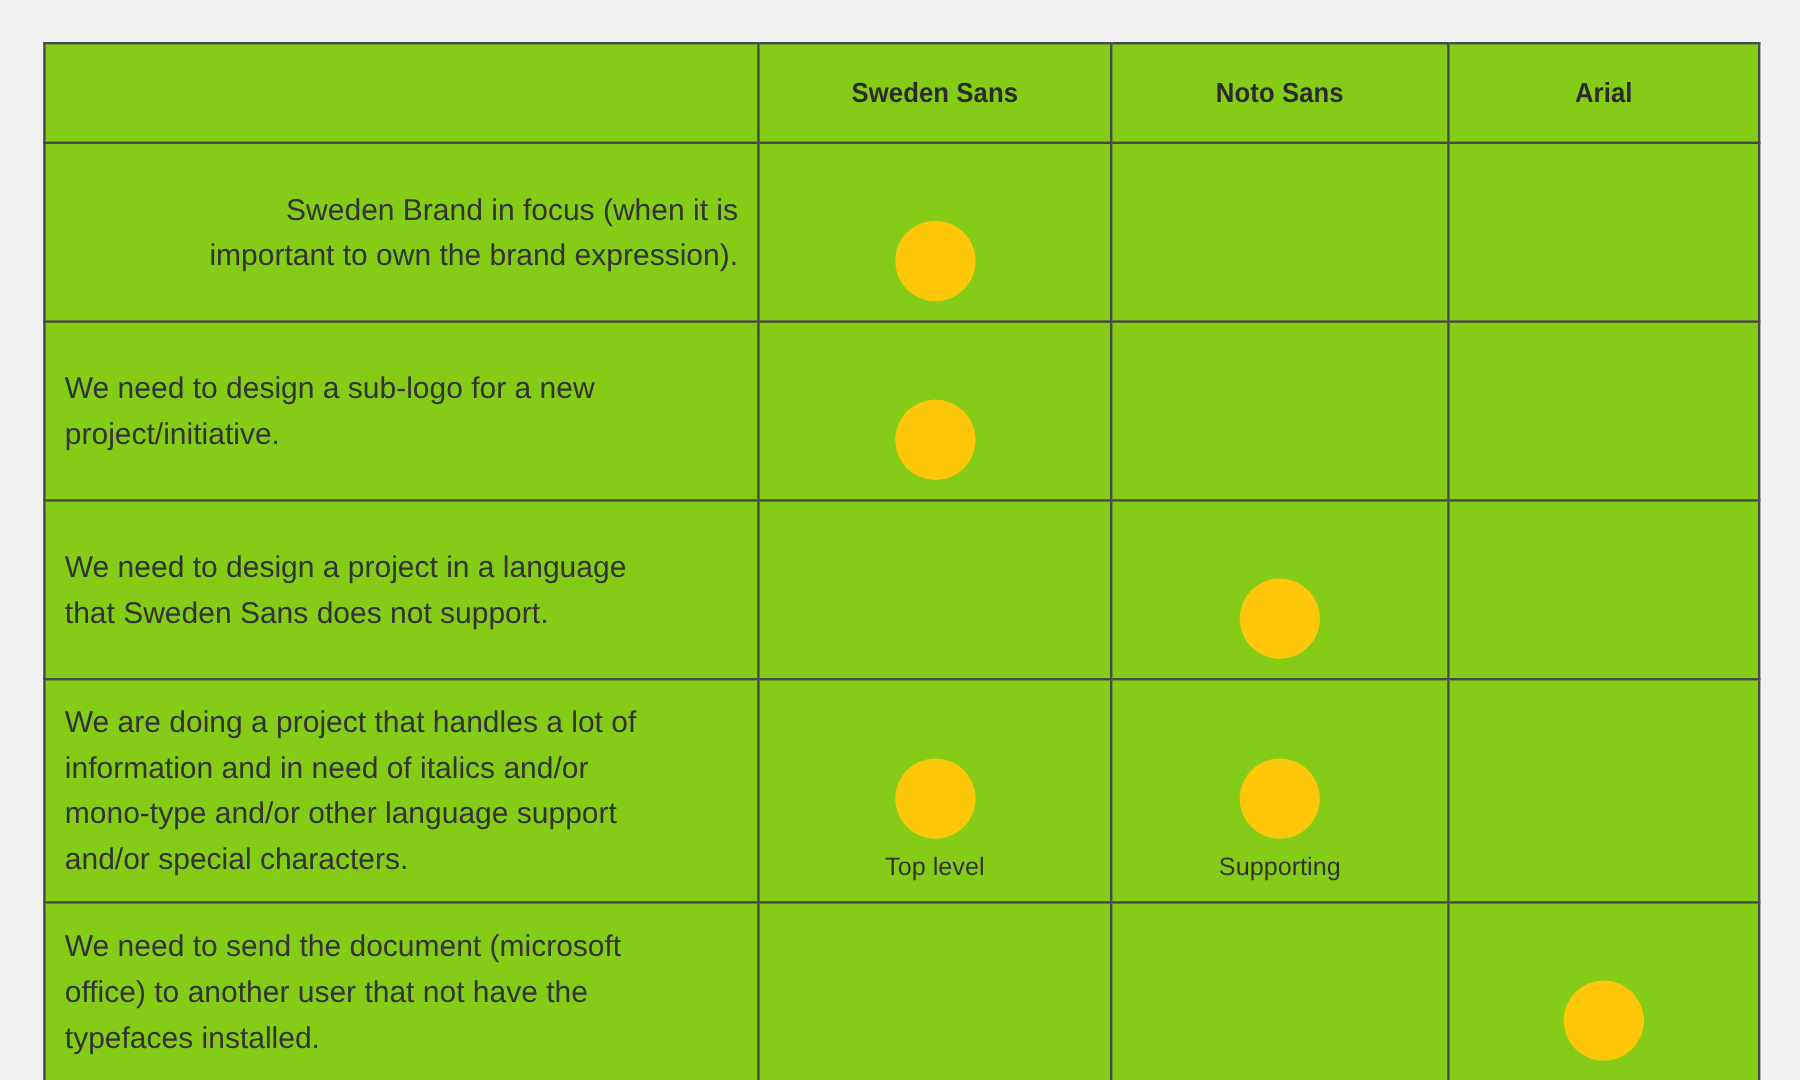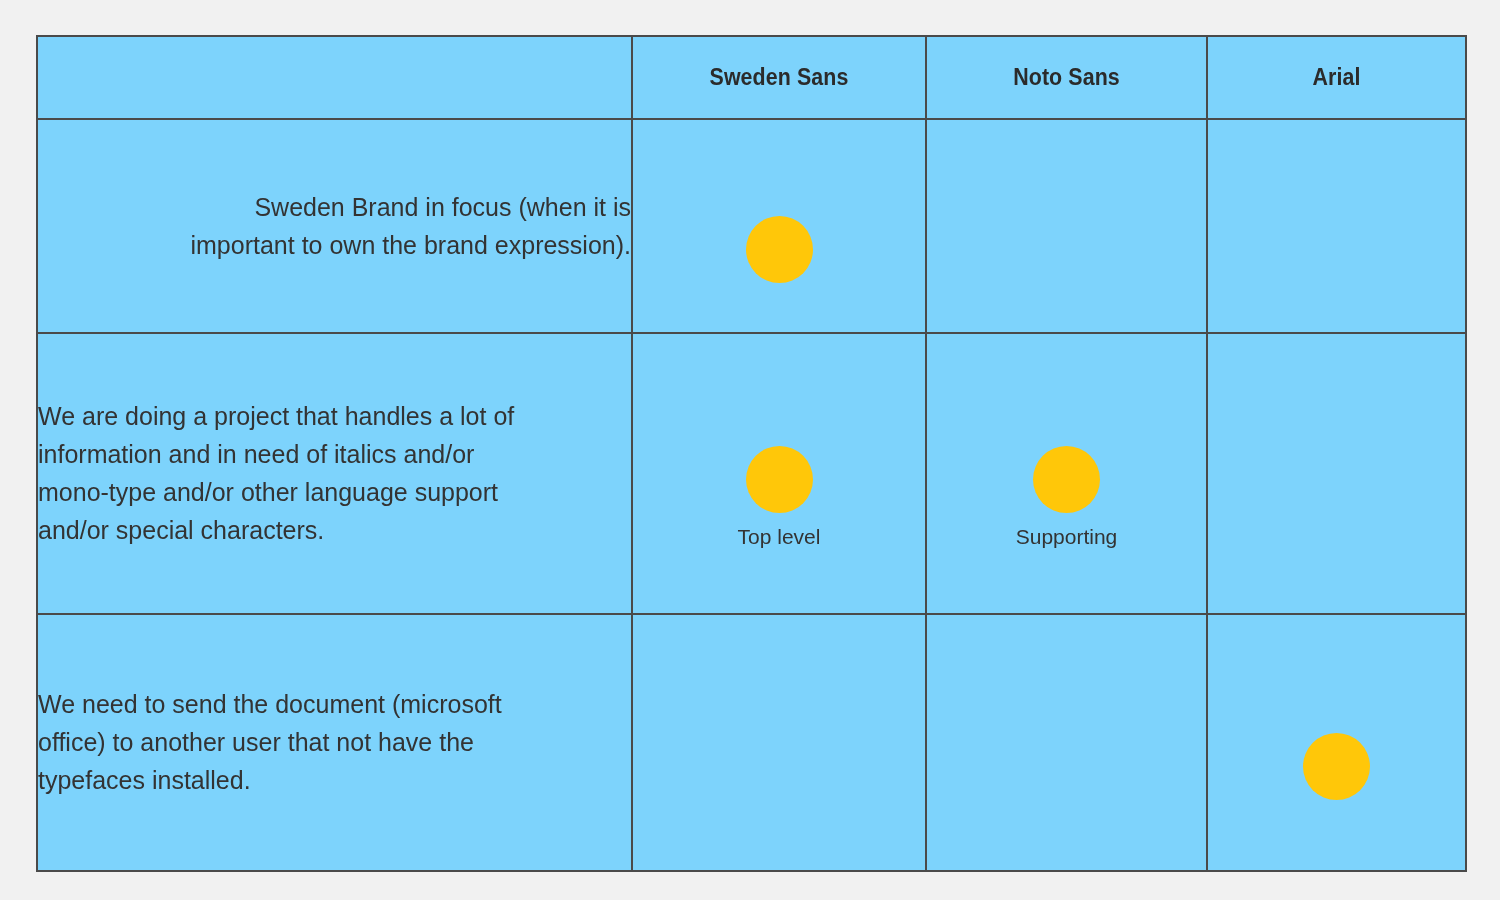--- a/index.html
+++ b/index.html
@@ -36,22 +36,22 @@
     height: 837px;
     border-collapse: collapse;
     table-layout: fixed;
     background: #f1f1f1;
     border: 2px solid #4a4a4a;
   }
 
   table.matrix td,
   table.matrix th {
     border: 2px solid #4a4a4a;
-    background: #7dd3fc;
-    padding: 0;
+    background: #84cc16;
+    padding: 16px;
     vertical-align: middle;
   }
 
   
   col.c-criteria { width: 595px; }
   col.c-font     { width: 294px; }
   col.c-font2    { width: 281px; }
   col.c-font3    { width: 259px; }
 
   
@@ -170,21 +170,69 @@
             </span>
           </td>
           <td class="mark-cell">
             <span class="mark-stack">
               
               
             </span>
           </td>
         </tr>
 
-
+        <tr class="r1">
+          <td class="criteria">
+            <span class="criteria-text">We need to design a sub-logo for a new
+project/initiative.</span>
+          </td>
+          <td class="mark-cell">
+            <span class="mark-stack">
+              <span class="dot" style="background: rgb(255, 199, 9);"></span>
+
+            </span>
+          </td>
+          <td class="mark-cell">
+            <span class="mark-stack">
+              
+              
+            </span>
+          </td>
+          <td class="mark-cell">
+            <span class="mark-stack">
+              
+              
+            </span>
+          </td>
+        </tr>
+
+        <tr class="r2">
+          <td class="criteria">
+            <span class="criteria-text">We need to design a project in a language
+that Sweden Sans does not support.</span>
+          </td>
+          <td class="mark-cell">
+            <span class="mark-stack">
+              
+              
+            </span>
+          </td>
+          <td class="mark-cell">
+            <span class="mark-stack">
+              <span class="dot" style="background: rgb(255, 199, 9);"></span>
+
+            </span>
+          </td>
+          <td class="mark-cell">
+            <span class="mark-stack">
+              
+              
+            </span>
+          </td>
+        </tr>
 
         <tr class="r3">
           <td class="criteria">
             <span class="criteria-text">We are doing a project that handles a lot of
 information and in need of italics and/or
 mono-type and/or other language support
 and/or special characters.</span>
           </td>
           <td class="mark-cell">
             <span class="mark-stack">

